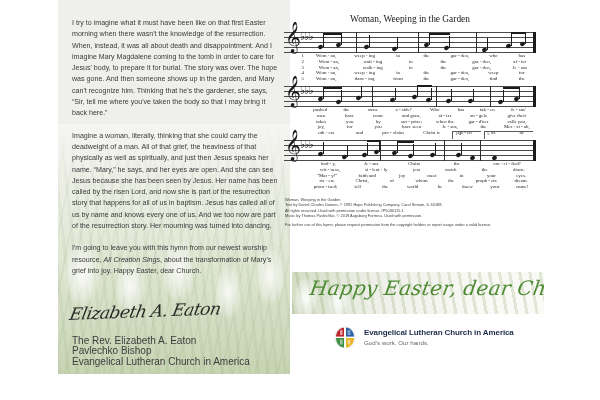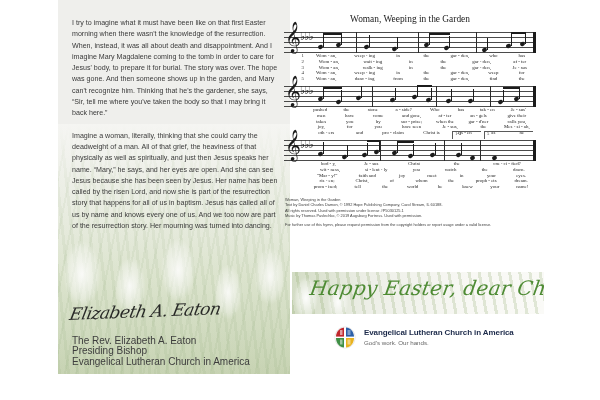--- a/index.html
+++ b/index.html
@@ -139,29 +139,30 @@
 
 <div class="page">
 
   <div class="letter-panel">
     <div class="photo-bg"></div>
     <div class="photo-fade"></div>
 
     <div class="letter-body">
       <p>I try to imagine what it must have been like on that first Easter morning when there wasn't the knowledge of the resurrection. When, instead, it was all about death and disappointment. And I imagine Mary Magdalene coming to the tomb in order to care for Jesus' body, to prepare it for burial. The story was over. The hope was gone. And then someone shows up in the garden, and Mary can't recognize him. Thinking that he's the gardener, she says, “Sir, tell me where you've taken the body so that I may bring it back here.”</p>
       <p>Imagine a woman, literally, thinking that she could carry the deadweight of a man. All of that grief, the heaviness of that physically as well as spiritually, and just then Jesus speaks her name. “Mary,” he says, and her eyes are open. And she can see Jesus because she has been seen by Jesus. Her name has been called by the risen Lord, and now she is part of the resurrection story that happens for all of us in baptism. Jesus has called all of us by name and knows every one of us. And we too now are part of the resurrection story. Her mourning was turned into dancing.</p>
+      <p><span>I'm going to leave you with this hymn from our newest worship resource, </span><em>All Creation Sings</em><span>, about the transformation of Mary's grief into joy. Happy Easter, dear Church.</span></p>
     </div>
 
     <div class="signature">
       <div class="sig-text">Elizabeth A. Eaton</div>
     </div>
 
     <div class="sig-block">
       <div>The Rev. Elizabeth A. Eaton</div>
-      <div>Presiding Bishop</div>
+      <div>Pavlechko Bishop</div>
       <div>Evangelical Lutheran Church in America</div>
     </div>
   </div>
 
   <div class="hymn-panel">
     <div class="hymn-title">Woman, Weeping in the Garden</div>
 
     <div class="system">
       <div class="staff">
         <div class="line"></div>

